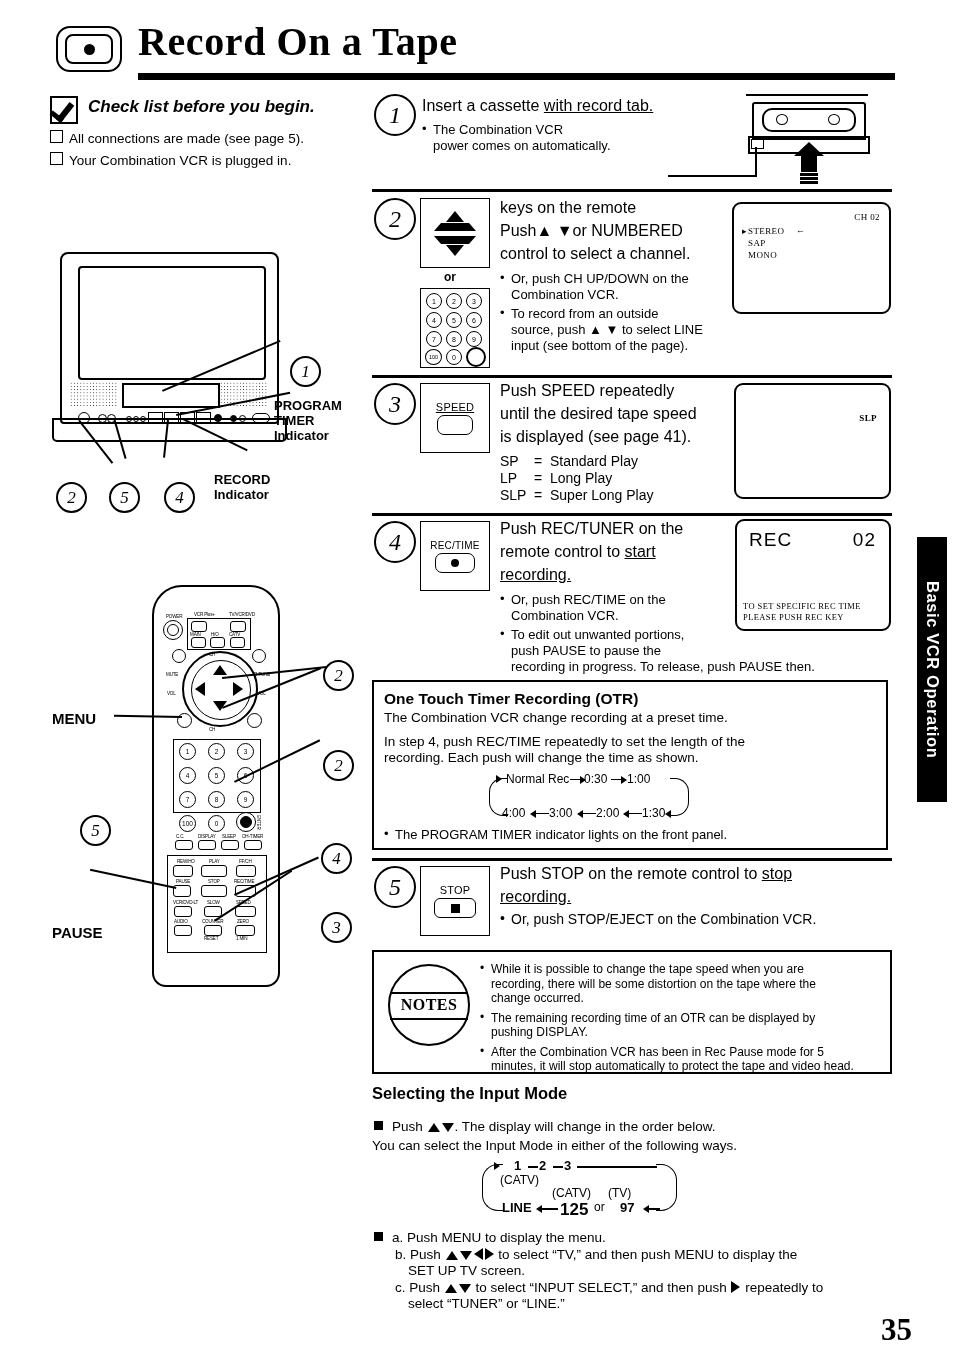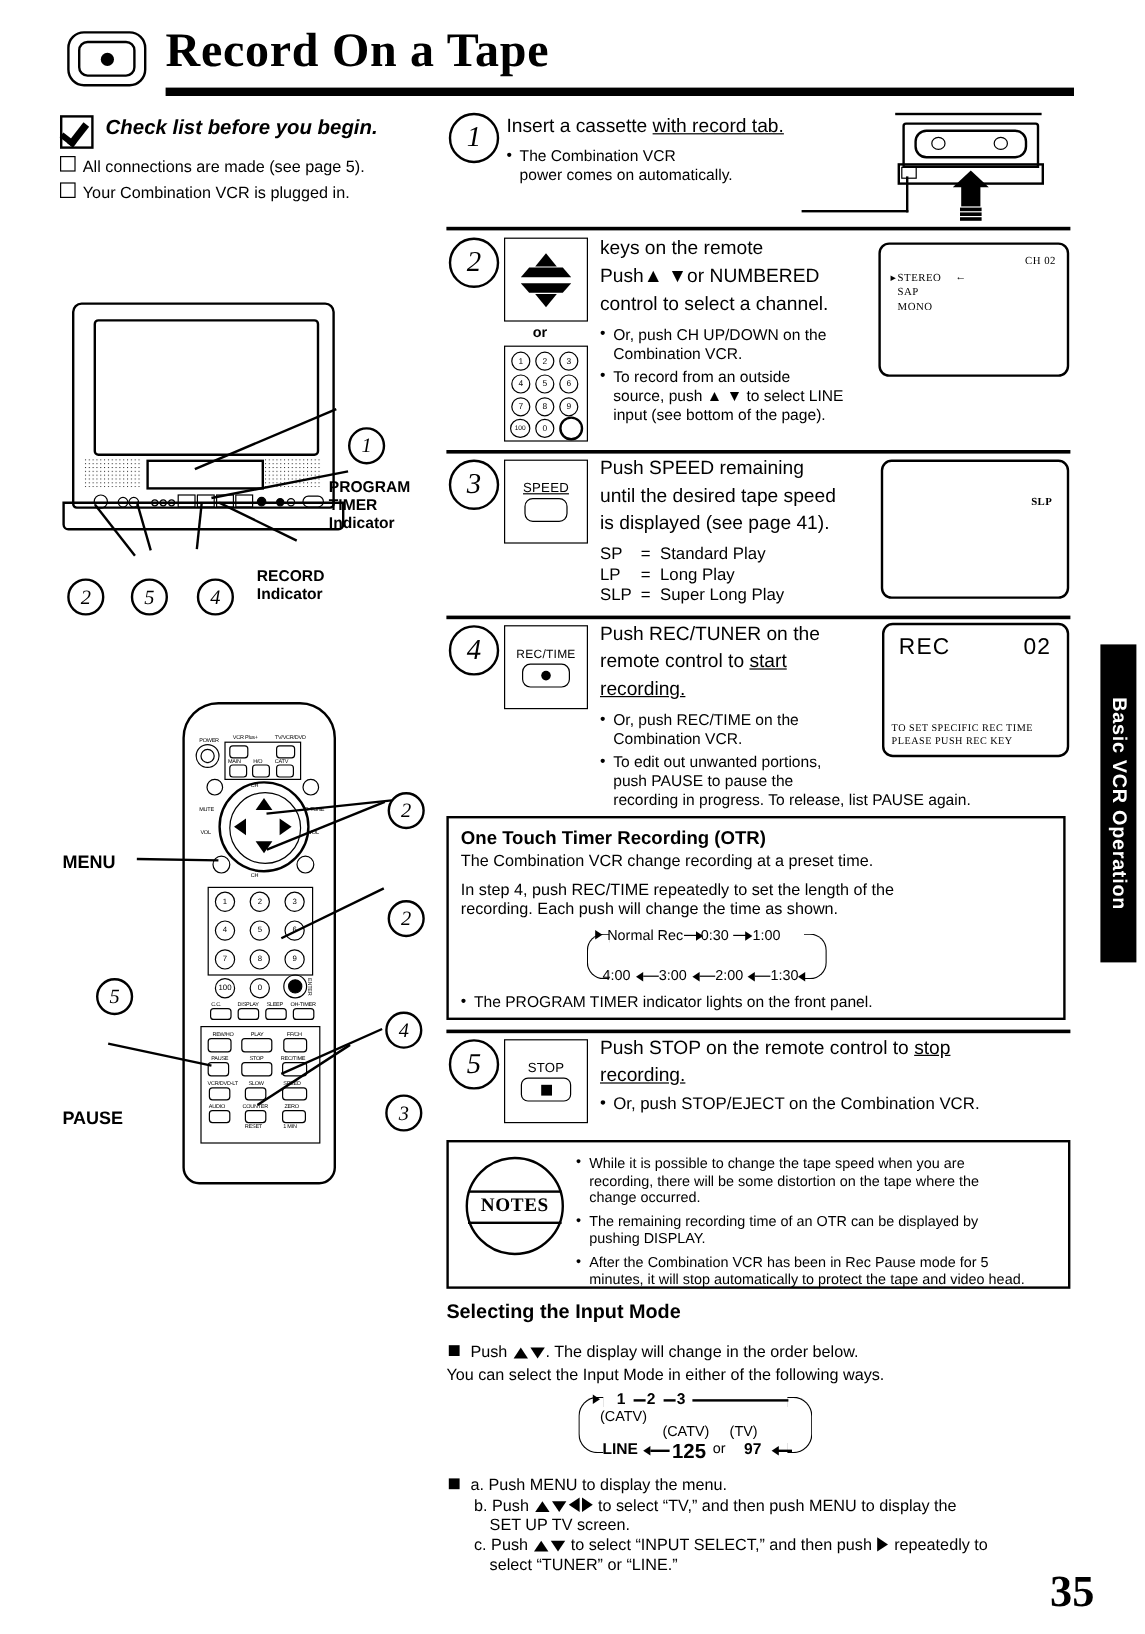--- a/index.html
+++ b/index.html
@@ -179,21 +179,21 @@
   
   #sidetab{
     position:absolute;right:7px;top:537px;width:30px;height:265px;background:#000;color:#fff;
     display:flex;align-items:center;justify-content:center;
   }
   #sidetab span{
     writing-mode:vertical-rl;font-weight:bold;font-size:16.5px;letter-spacing:.6px;white-space:nowrap;
   }
   #pageno{
     position:absolute;right:42px;bottom:14px;font-family:"Liberation Serif", serif;
-    font-weight:bold;font-size:37px;
+    font-weight:bold;font-size:31px;
   }
   .inline-tri-up{display:inline-block;width:0;height:0;border-left:6px solid transparent;border-right:6px solid transparent;border-bottom:9px solid #000;vertical-align:-1px;margin:0 1px;}
   .inline-tri-dn{display:inline-block;width:0;height:0;border-left:6px solid transparent;border-right:6px solid transparent;border-top:9px solid #000;vertical-align:-1px;margin:0 1px;}
   .inline-tri-lf{display:inline-block;width:0;height:0;border-top:6px solid transparent;border-bottom:6px solid transparent;border-right:9px solid #000;vertical-align:-1px;margin:0 1px;}
   .inline-tri-rt{display:inline-block;width:0;height:0;border-top:6px solid transparent;border-bottom:6px solid transparent;border-left:9px solid #000;vertical-align:-1px;margin:0 1px;}
 </style>
 </head>
 <body>
 
 <div class="page">
@@ -463,21 +463,21 @@
 
     <div class="rule" style="top:283px"></div>
 
     <div class="step" style="top:289px;height:128px">
       <div class="step-num">3</div>
       <div class="keycap" style="left:48px;top:2px;width:68px;height:68px">
         <div class="cap-lbl" style="text-decoration:underline">SPEED</div>
         <div class="pill" style="border-radius:7px"></div>
       </div>
       <div class="abs" style="left:128px;top:-2px;width:236px">
-        <div class="step-head">Push SPEED remaining</div>
+        <div class="step-head">Push SPEED repeatedly</div>
         <div class="step-head">until the desired tape speed</div>
         <div class="step-head">is displayed (see page 41).</div>
         <div style="margin-top:5px;font-size:14px;line-height:17px">
           <div><span style="display:inline-block;width:34px">SP</span><span style="display:inline-block;width:16px">=</span><span>Standard Play</span></div>
           <div><span style="display:inline-block;width:34px">LP</span><span style="display:inline-block;width:16px">=</span><span>Long Play</span></div>
           <div><span style="display:inline-block;width:34px">SLP</span><span style="display:inline-block;width:16px">=</span><span>Super Long Play</span></div>
         </div>
       </div>
       <div class="screen" style="left:362px;top:2px;width:153px;height:112px">
         <div class="scr-txt" style="right:12px;top:28px;font-weight:bold">SLP</div>
@@ -498,21 +498,21 @@
         <div class="step-head">Push REC/TUNER on the</div>
         <div class="step-head"><span>remote control to </span><span class="u">start</span></div>
         <div class="step-head u" style="display:inline-block">recording.</div>
         <div class="bul" style="margin-top:6px">
           <span>Or, push REC/TIME on the</span><br>
           <span>Combination VCR.</span>
         </div>
         <div class="bul" style="margin-top:3px;width:390px">
           <span>To edit out unwanted portions,</span><br>
           <span>push PAUSE to pause the</span><br>
-          <span>recording in progress. To release, list PAUSE again.</span>
+          <span>recording in progress. To release, push PAUSE then.</span>
         </div>
       </div>
       <div class="screen" style="left:363px;top:0px;width:152px;height:108px">
         <div class="scr-big" style="left:12px;top:8px">REC</div>
         <div class="scr-big" style="right:13px;top:8px">02</div>
         <div class="scr-txt" style="left:6px;bottom:17px;font-size:8.5px">TO SET SPECIFIC REC TIME</div>
         <div class="scr-txt" style="left:6px;bottom:6px;font-size:8.5px">PLEASE PUSH REC KEY</div>
       </div>
     </div>
 

